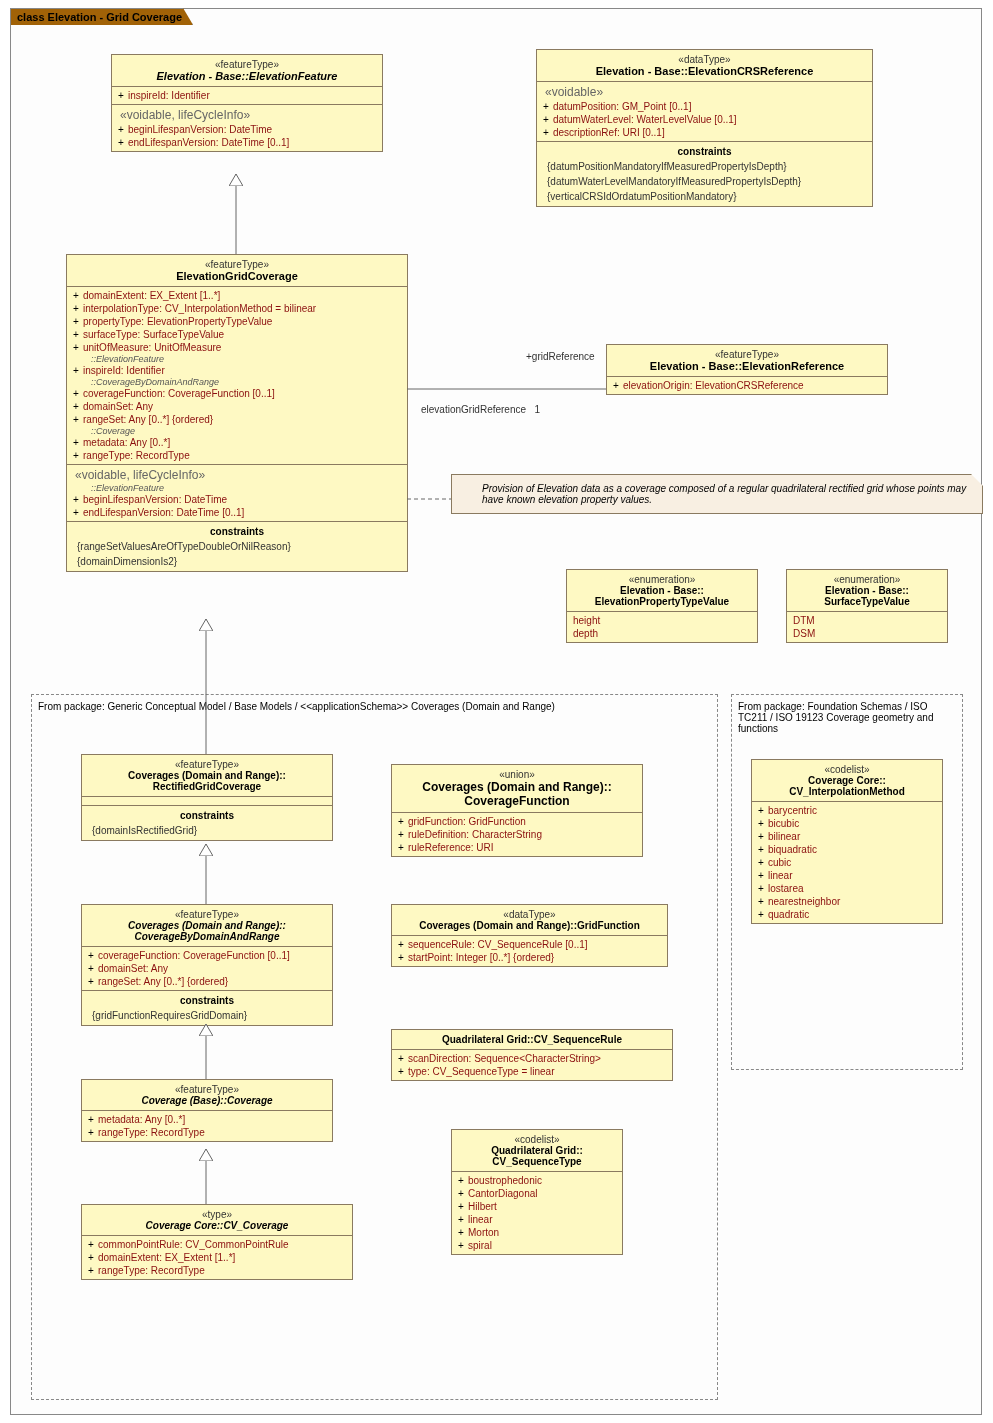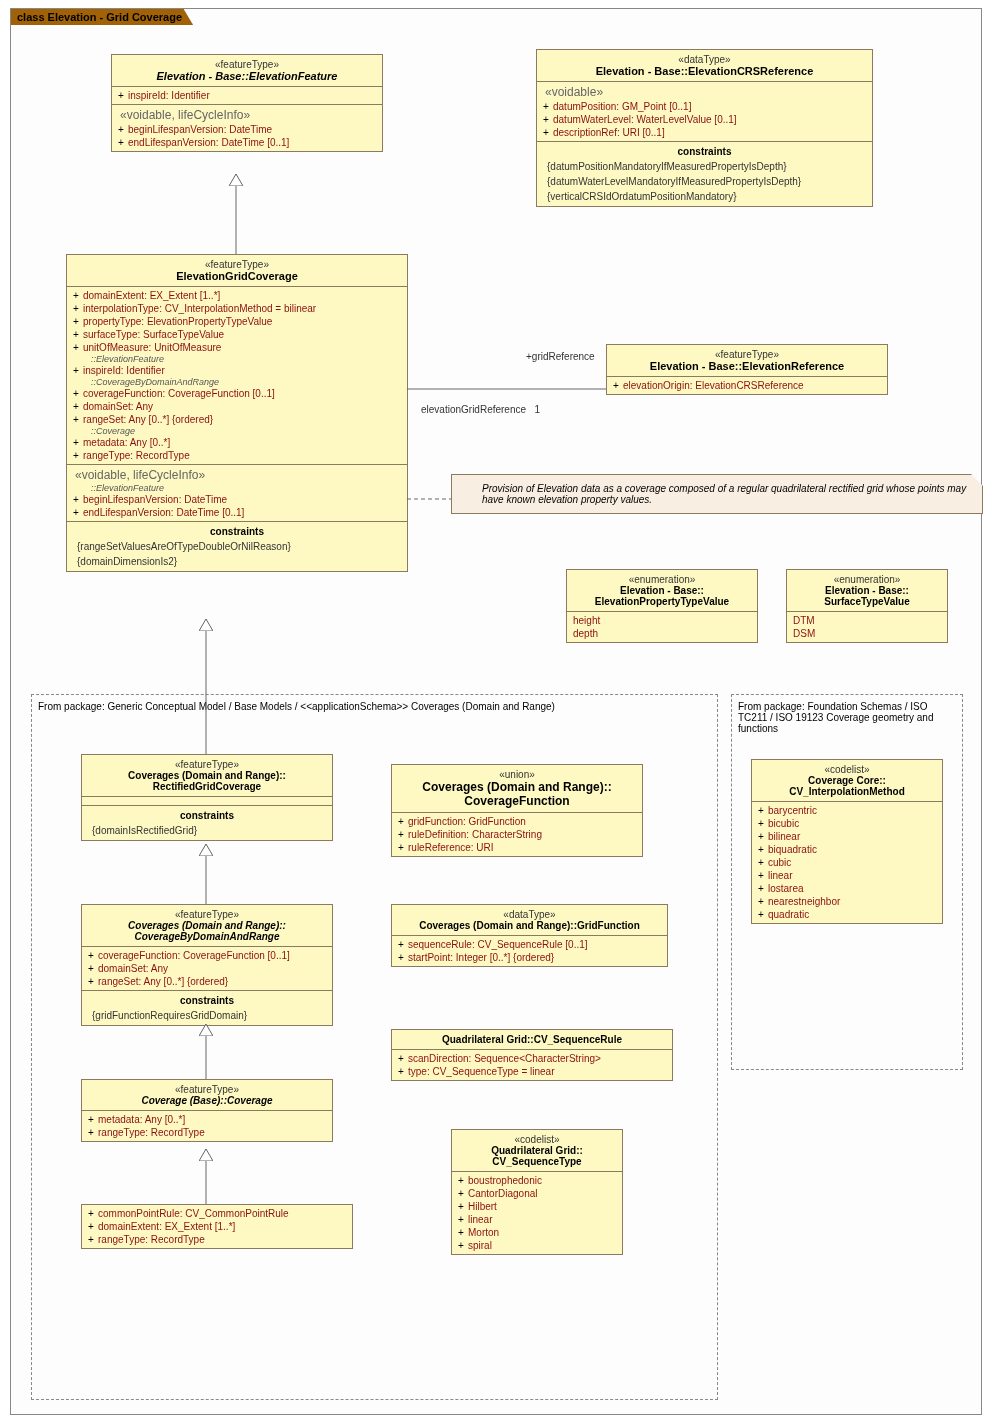--- a/index.html
+++ b/index.html
@@ -240,20 +240,24 @@
       <div class="stereo">«featureType»</div>
       <div class="title-i" style="font-size:10px">Coverage (Base)::Coverage</div>
     </div>
     <div class="section">
       <div class="attr"><span class="sym">+</span><span>metadata:  Any [0..*]</span></div>
       <div class="attr"><span class="sym">+</span><span>rangeType:  RecordType</span></div>
     </div>
   </div>
 
   <div class="uml-box" style="left:70px; top:1195px; width:270px;">
+    <div class="uml-head">
+      <div class="stereo">«type»</div>
+      <div class="title-i" style="font-size:10px">Coverage Core::CV_Coverage</div>
+    </div>
     <div class="section">
       <div class="attr"><span class="sym">+</span><span>commonPointRule:  CV_CommonPointRule</span></div>
       <div class="attr"><span class="sym">+</span><span>domainExtent:  EX_Extent [1..*]</span></div>
       <div class="attr"><span class="sym">+</span><span>rangeType:  RecordType</span></div>
     </div>
   </div>
 
   <div class="uml-box" style="left:380px; top:755px; width:250px;">
     <div class="uml-head">
       <div class="stereo">«union»</div>

